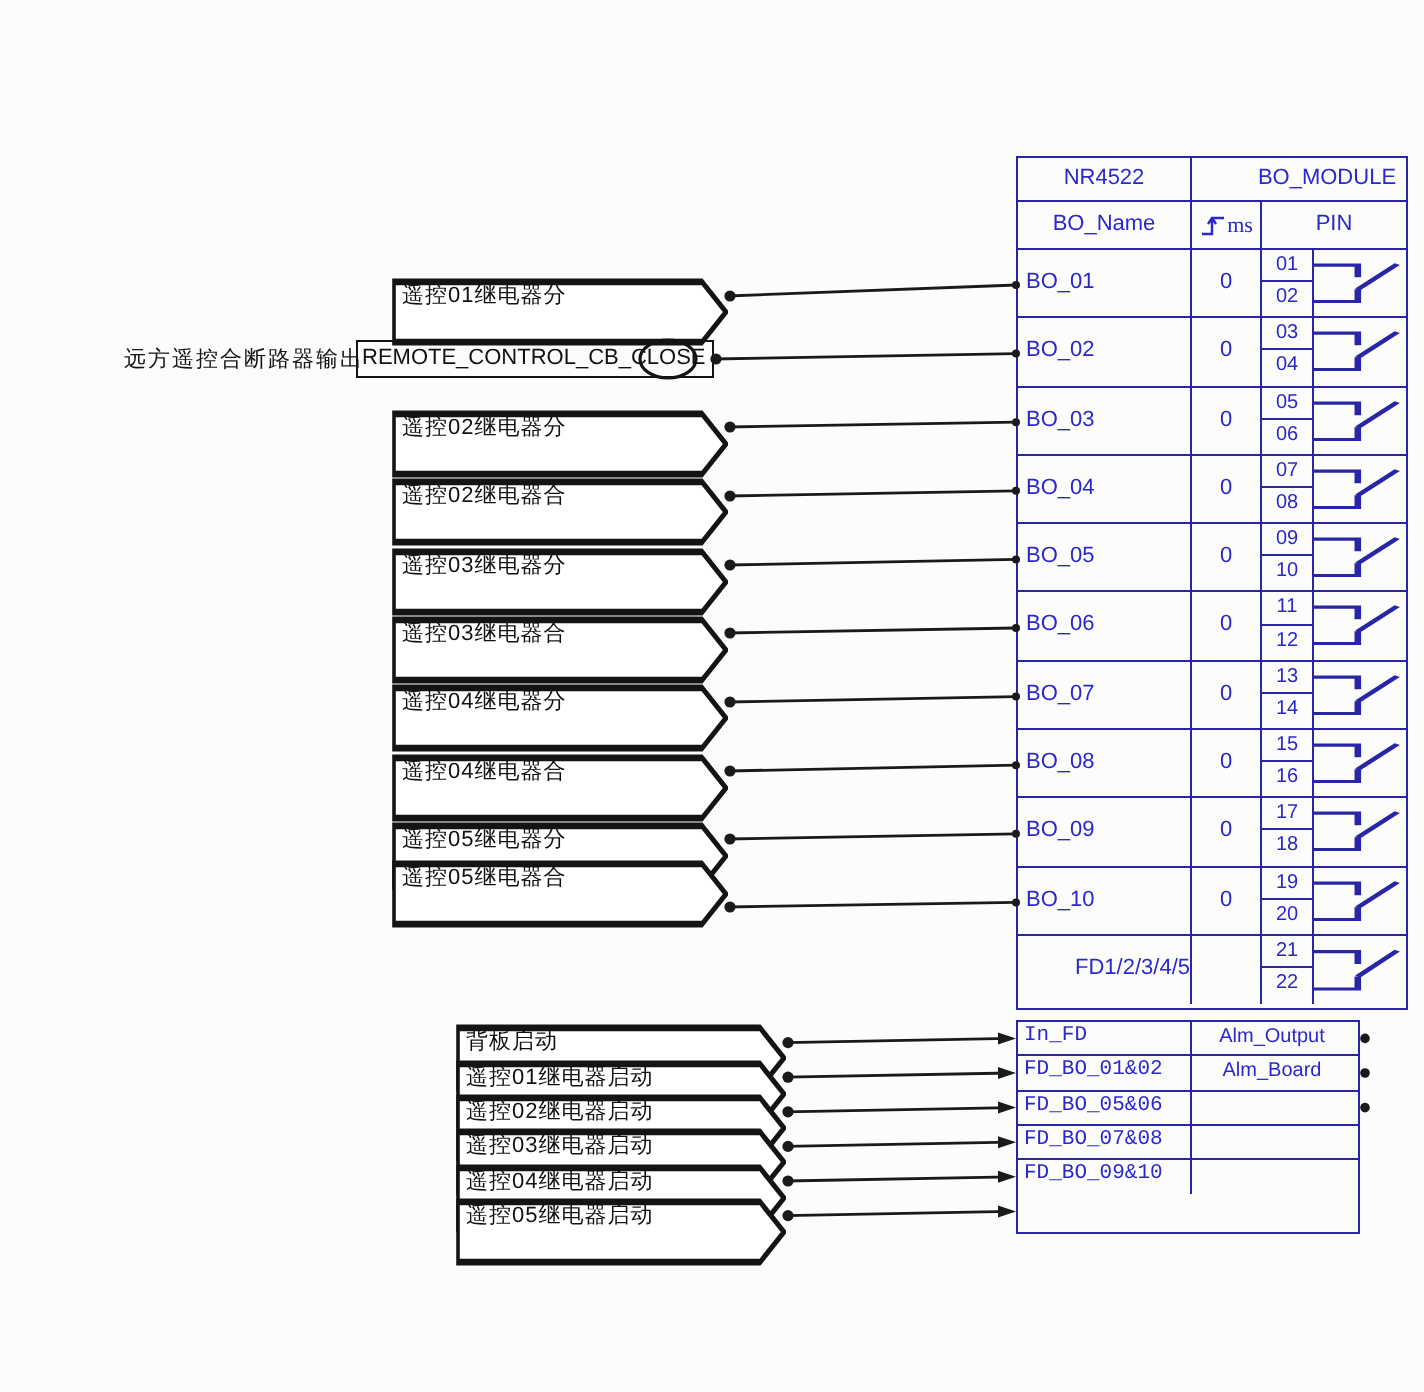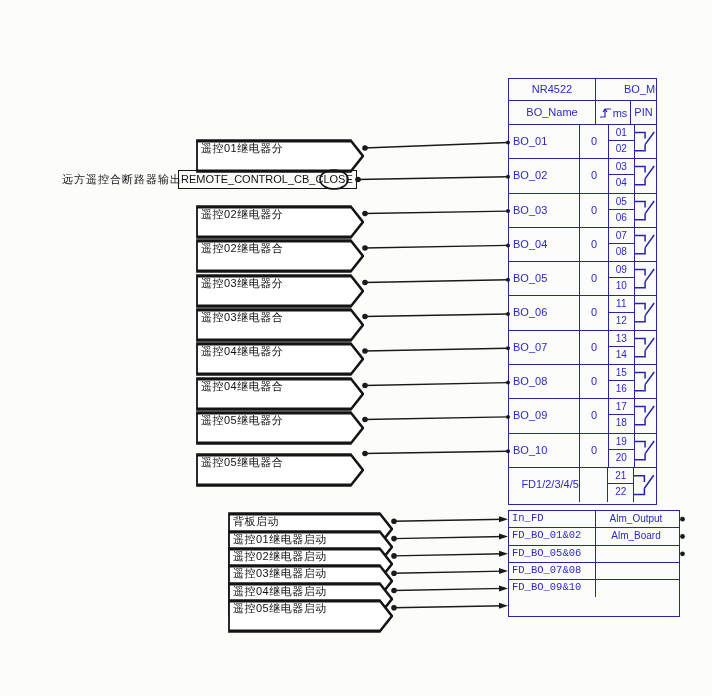--- a/index.html
+++ b/index.html
@@ -40,33 +40,33 @@
     font-size:11px;color:#111;white-space:nowrap;letter-spacing:0;
   }
   .rlabel-ellipse{position:absolute;left:318px;top:168px;width:32px;height:23px;z-index:5;}
 
   
   :root{
     --nb:#2826a6;         
     --bt:#2a28c8;         
   }
   .btable{
-    position:absolute;left:508px;top:78px;width:149px;height:427px;
+    position:absolute;left:508px;top:78px;width:196px;height:427px;
     border:1.6px solid var(--nb);box-sizing:border-box;background:transparent;z-index:3;
   }
   .trow{display:flex;box-sizing:border-box;border-bottom:1.6px solid var(--nb);}
   .trow:last-child{border-bottom:none;}
   .hrow1{height:22px;}
   .hrow2{height:24px;justify-content:center;}
   .brow{height:34.3px;}
   .cell{box-sizing:border-box;color:var(--bt);font-size:11px;overflow:hidden;white-space:nowrap;}
   .c-model{width:87px;border-right:1.6px solid var(--nb);text-align:center;line-height:20px;}
   .c-mname{flex:1;text-align:center;line-height:20px;margin-left:28px;}
   .c-name{width:87px;border-right:1.6px solid var(--nb);line-height:22px;text-align:center;}
-  .c-ms{width:35px;border-right:1.6px solid var(--nb);display:flex;align-items:center;justify-content:center;gap:1px;}
+  .c-ms{width:35px;border-right:1.6px solid var(--nb);display:flex;align-items:center;justify-content:center;gap:1px;font-family:Liberation Serif, serif;}
   .c-pin{flex:1;text-align:center;line-height:22px;}
   .b-name{width:87px;border-right:1.6px solid var(--nb);line-height:32px;padding-left:4px;}
   .b-ms{width:35px;border-right:1.6px solid var(--nb);text-align:center;line-height:32px;}
   .pincell{flex:1;display:flex;}
   .pincol{width:26px;border-right:1.6px solid var(--nb);box-sizing:border-box;display:flex;flex-direction:column;}
   .pin{height:16.1px;box-sizing:border-box;border-bottom:1.6px solid var(--nb);
        font-size:10px;color:var(--bt);text-align:center;line-height:15px;}
   .pin-b{border-bottom:none;flex:1;}
   .contact{flex:1;height:100%;}
   .fd-name{width:87px;border-right:1.6px solid var(--nb);line-height:32px;padding-left:4px;font-size:11px;color:var(--bt);text-align:right;}
@@ -130,21 +130,21 @@
         <polygon points="1,1 155,1 167,9 155,17 1,17" fill="#fff" stroke="#141414" stroke-width="1.8"></polygon>
       </svg>
       <span class="txt">遥控04继电器合</span>
     </div>
   <div class="ptr ptr-top" style="top:410.5px">
       <svg viewBox="0 0 168 18" preserveAspectRatio="none">
         <polygon points="1,1 155,1 167,9 155,17 1,17" fill="#fff" stroke="#141414" stroke-width="1.8"></polygon>
       </svg>
       <span class="txt">遥控05继电器分</span>
     </div>
-  <div class="ptr ptr-top" style="top:453px">
+  <div class="ptr ptr-top" style="top:430px">
       <svg viewBox="0 0 168 18" preserveAspectRatio="none">
         <polygon points="1,1 155,1 167,9 155,17 1,17" fill="#fff" stroke="#141414" stroke-width="1.8"></polygon>
       </svg>
       <span class="txt">遥控05继电器合</span>
     </div>
 
   <div class="rlabel">
     <span class="txt">REMOTE_CONTROL_CB_CLOSE</span>
   </div>
   <svg class="rlabel-ellipse" viewBox="0 0 32 23">

